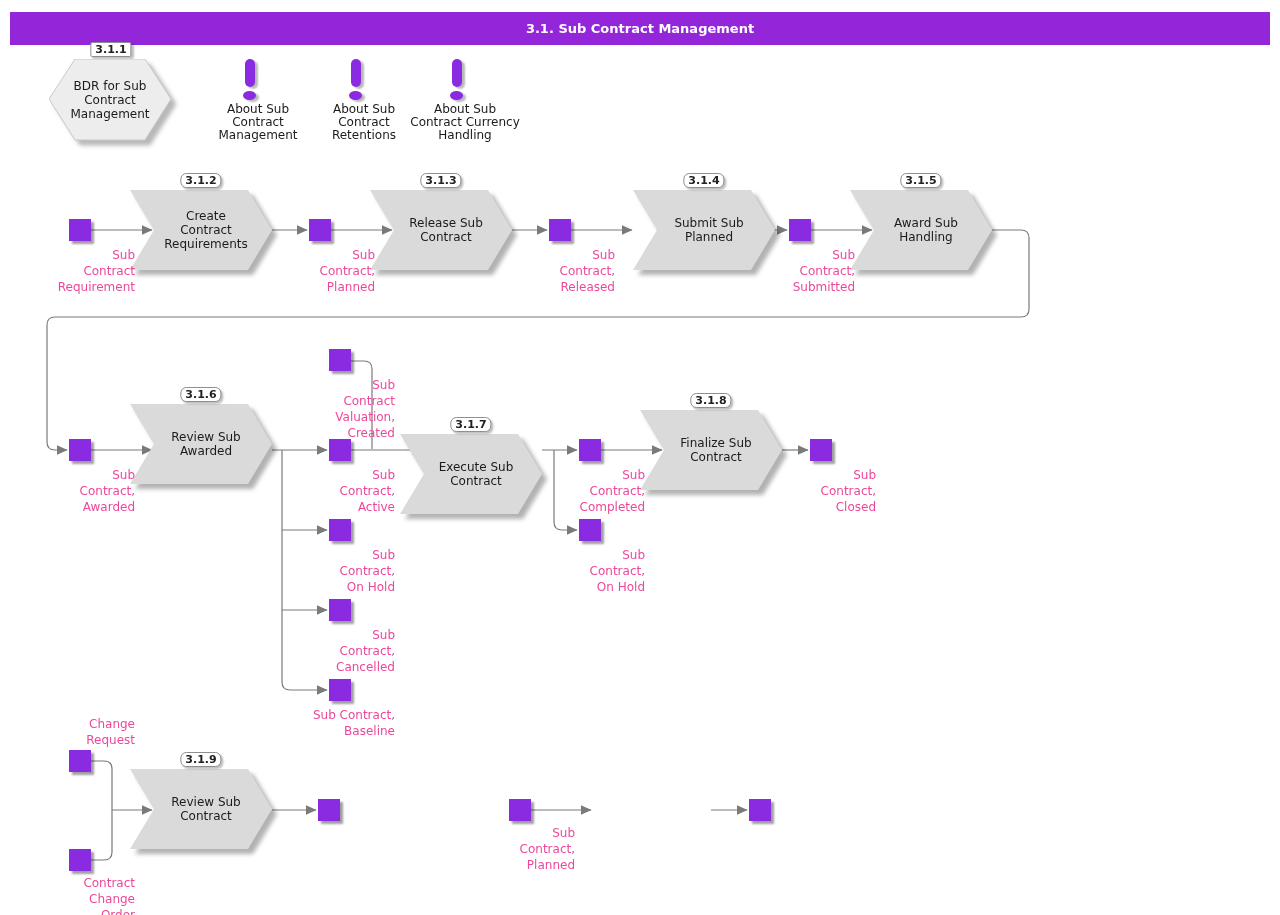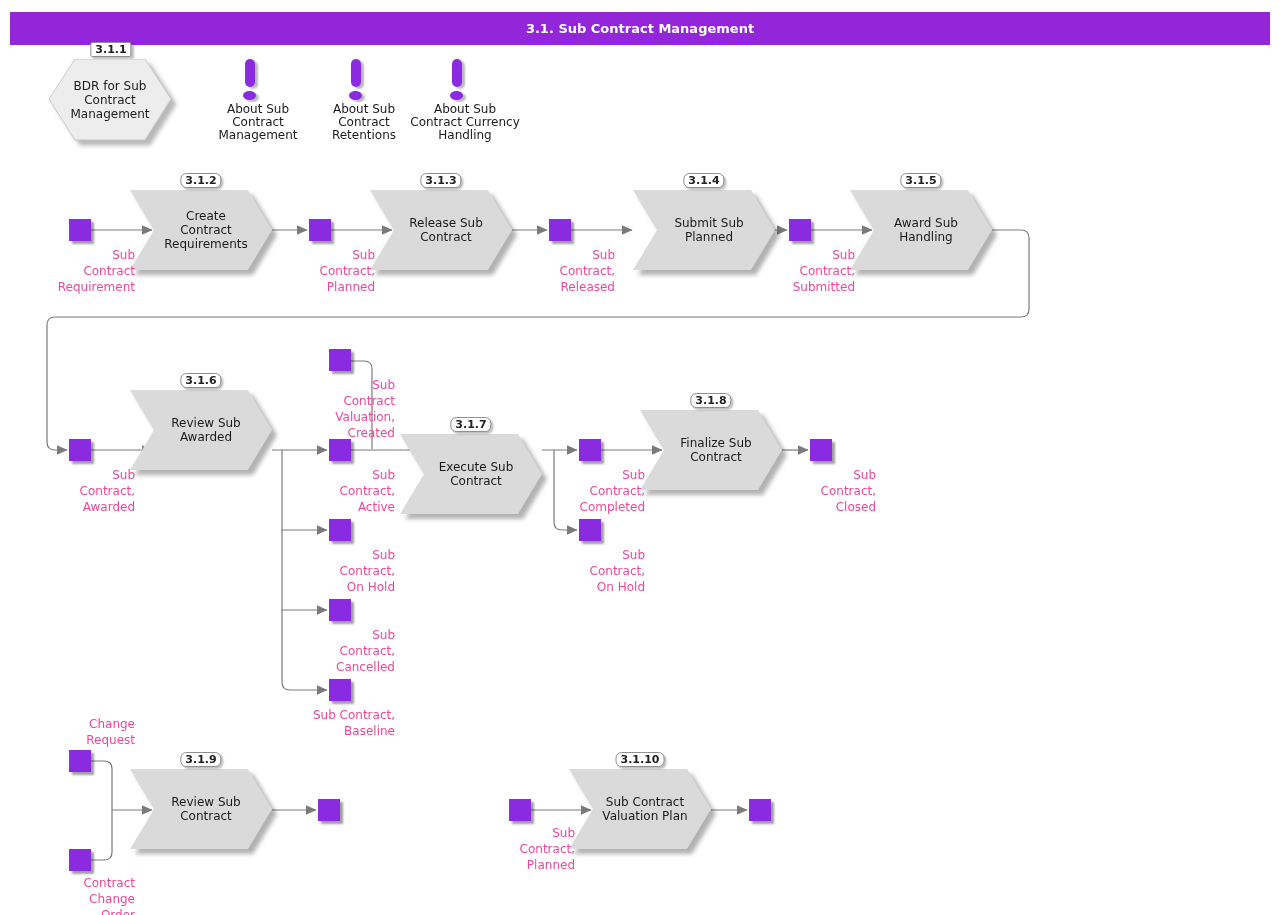--- a/index.html
+++ b/index.html
@@ -172,21 +172,21 @@
 Planned</div>
   </div>
   <div class="chev" style="left:850px;top:190px">
     <svg width="148" height="86">
         <polygon class="chev-poly" points="0,0 118,0 142,40 118,80 0,80 24,40"></polygon>
       </svg>
     <div class="badge">3.1.5</div>
     <div class="chev-label">Award Sub
 Handling</div>
   </div>
-  <div class="chev" style="left:130px;top:390px">
+  <div class="chev" style="left:130px;top:404px">
     <svg width="148" height="86">
         <polygon class="chev-poly" points="0,0 118,0 142,40 118,80 0,80 24,40"></polygon>
       </svg>
     <div class="badge">3.1.6</div>
     <div class="chev-label">Review Sub
 Awarded</div>
   </div>
   <div class="chev" style="left:400px;top:434px">
     <svg width="148" height="86">
         <polygon class="chev-poly" points="0,0 118,0 142,40 118,80 0,80 24,40"></polygon>
@@ -203,28 +203,20 @@
     <div class="chev-label">Finalize Sub
 Contract</div>
   </div>
   <div class="chev" style="left:130px;top:769px">
     <svg width="148" height="86">
         <polygon class="chev-poly" points="0,0 118,0 142,40 118,80 0,80 24,40"></polygon>
       </svg>
     <div class="badge">3.1.9</div>
     <div class="chev-label">Review Sub
 Contract</div>
-  </div>
-  <div class="chev" style="left:569px;top:769px">
-    <svg width="148" height="86">
-        <polygon class="chev-poly" points="0,0 118,0 142,40 118,80 0,80 24,40"></polygon>
-      </svg>
-    <div class="badge">3.1.10</div>
-    <div class="chev-label">Sub Contract
-Valuation Plan</div>
   </div>
 
   <div class="state" style="left:69px;top:219px"></div>
   <div class="lbl" style="left:25px;top:247px">Sub
 Contract
 Requirement</div>
 
   <div class="state" style="left:309px;top:219px"></div>
   <div class="lbl" style="left:265px;top:247px">Sub
 Contract,

